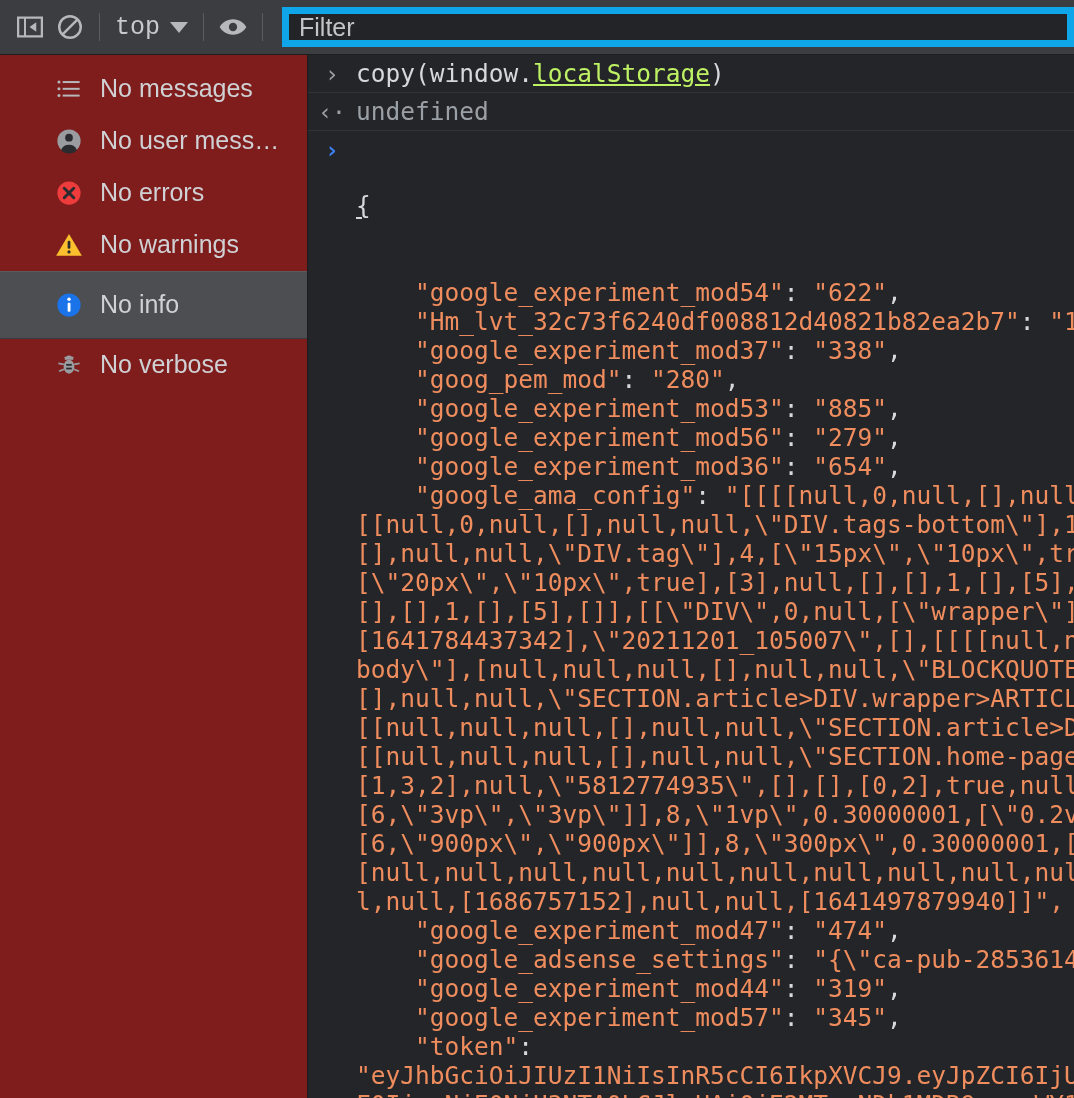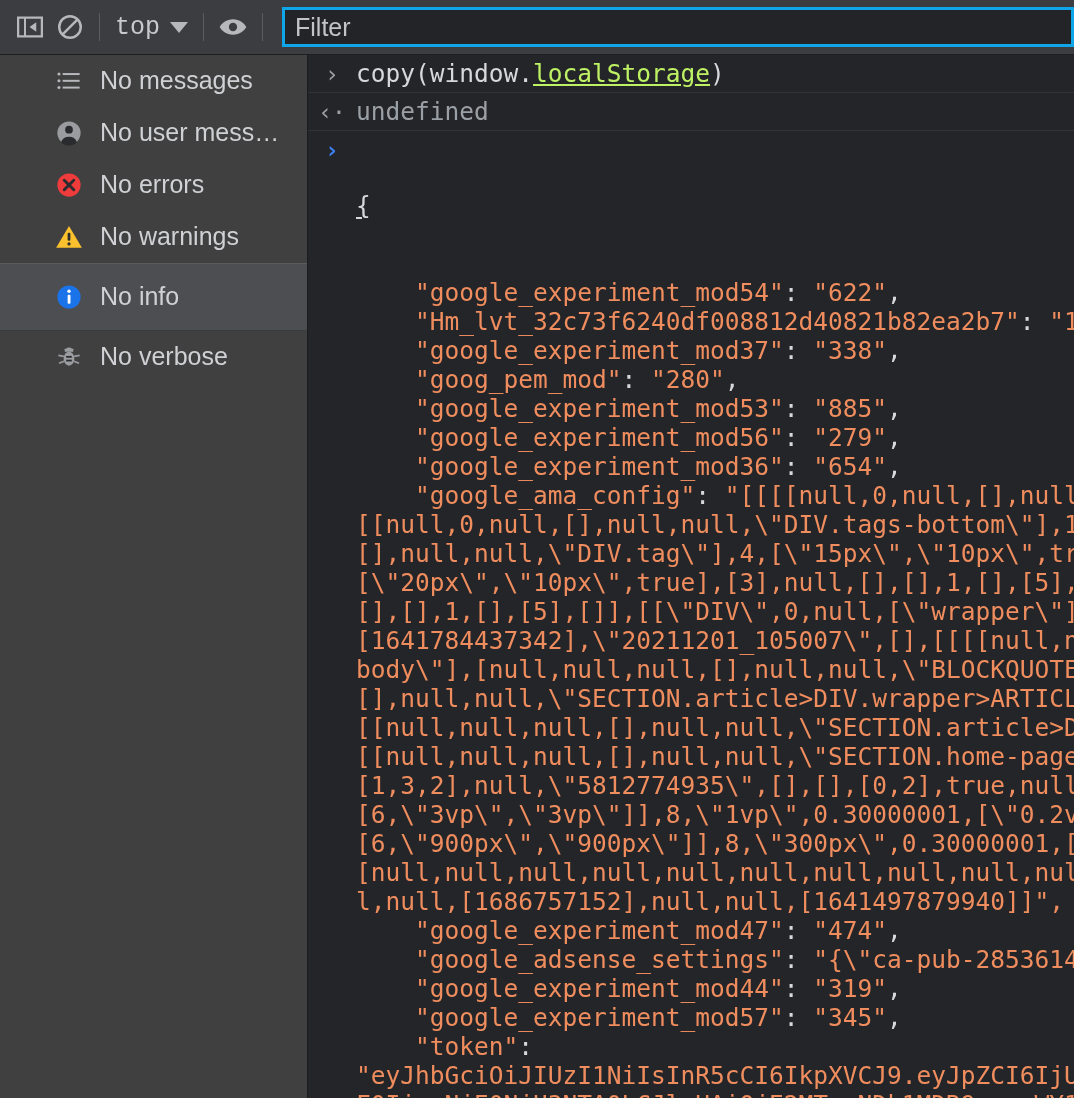--- a/index.html
+++ b/index.html
@@ -78,21 +78,21 @@
     flex: 1 1 auto;
     height: 40px;
     margin-left: 10px;
     margin-right: 0;
     display: flex;
     align-items: stretch;
   }
   .filter-box {
     flex: 1 1 auto;
     background: #232427;
-    border: 3px solid #0ea5e9;
+    border: 7px solid #0ea5e9;
     color: #c7c9cc;
     font-size: 25px;
     font-family: "Liberation Sans", sans-serif;
     padding: 12px 10px;
     outline: none;
     box-sizing: border-box;
   }
   .filter-box::placeholder { color: #c2c4c7; opacity: 1; }
 
   
@@ -100,22 +100,23 @@
     flex: 1 1 auto;
     display: flex;
     min-height: 0;
     background: #242528;
   }
 
   
   .sidebar {
     width: 308px;
     min-width: 308px;
-    background: #404040;
+    background: #7f1d1d;
     border-right: 1px solid #1b1c1e;
+    padding-top: 8px;
     box-sizing: border-box;
     overflow: hidden;
   }
   .side-item {
     height: 52px;
     display: flex;
     align-items: center;
     padding-left: 52px;
     box-sizing: border-box;
     cursor: pointer;

